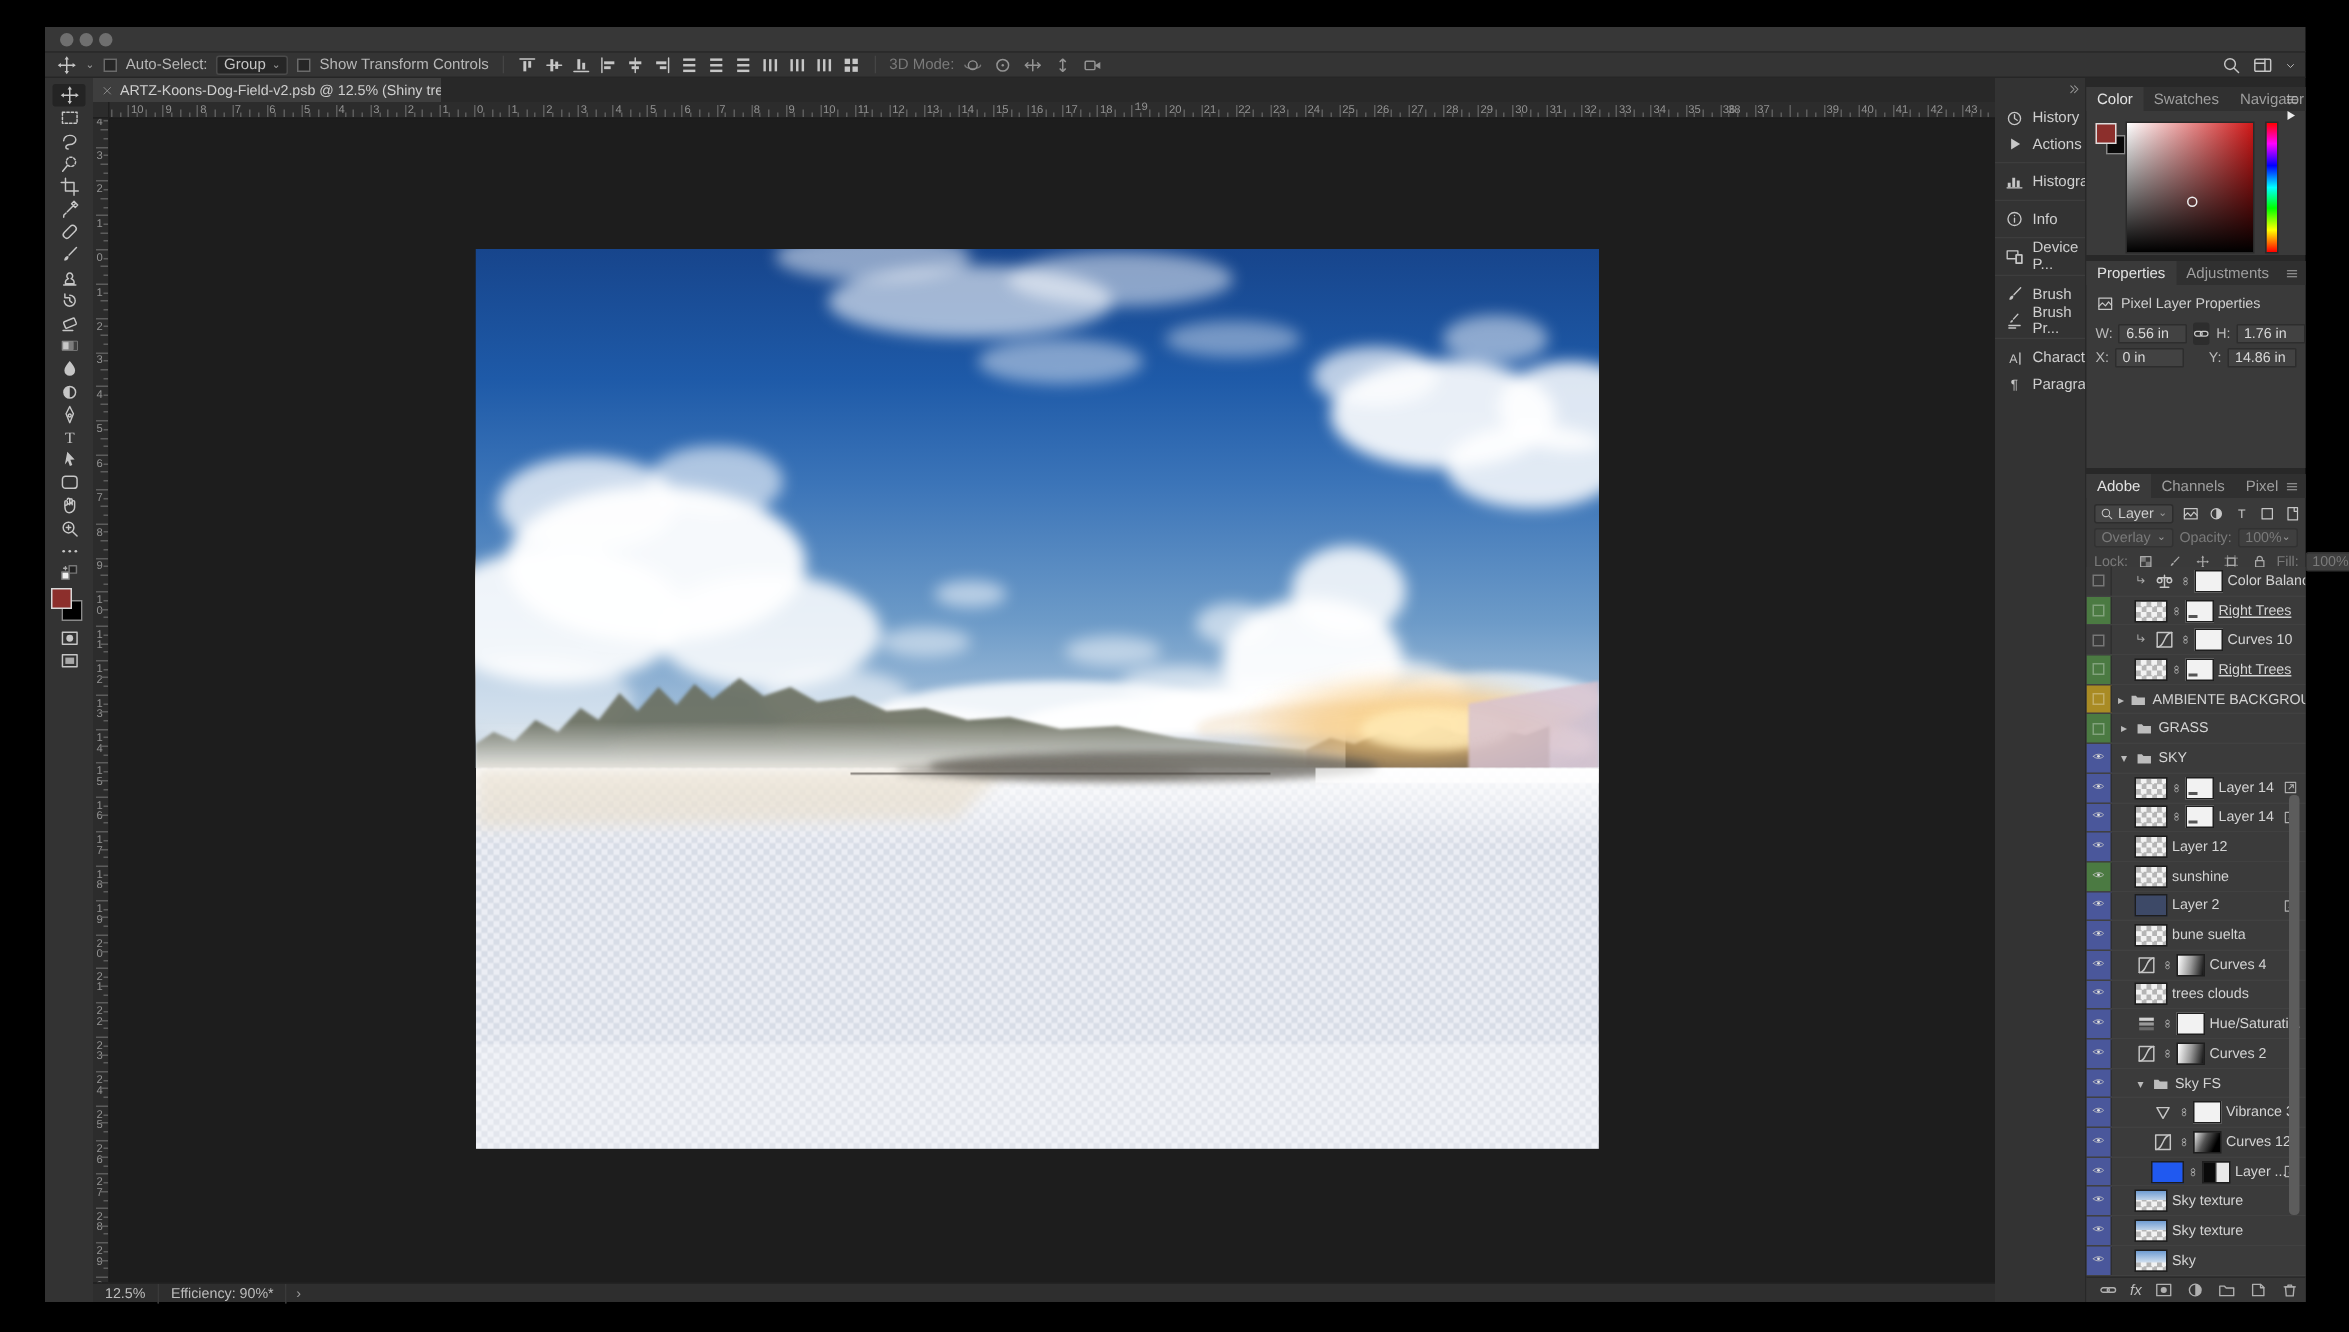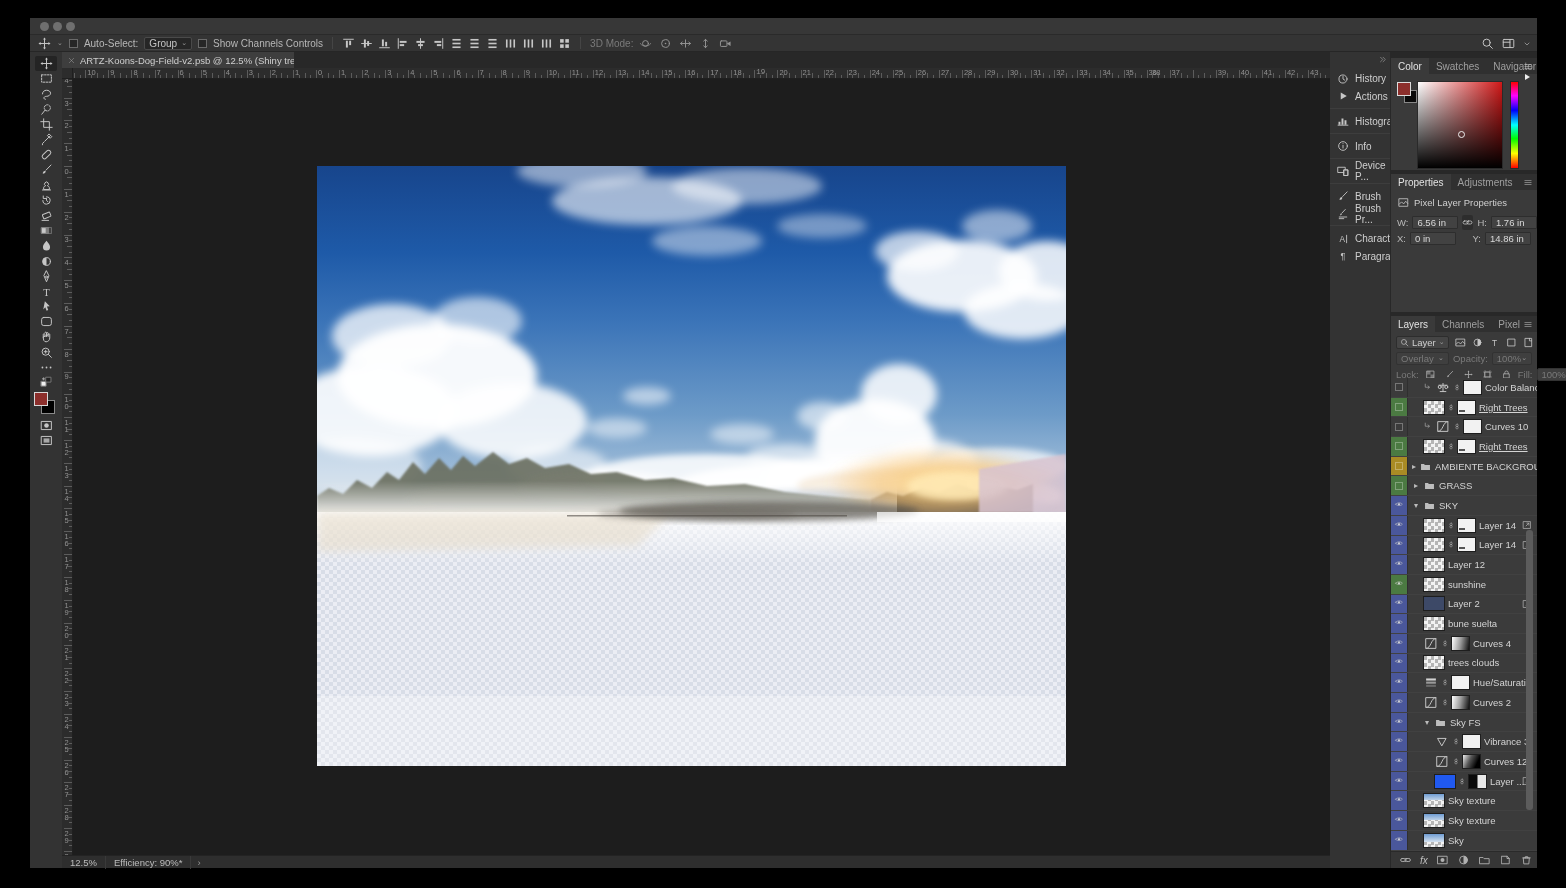--- a/index.html
+++ b/index.html
@@ -134,21 +134,21 @@
       </svg>
     </span>
   <span class="chev">⌄</span>
   <span class="cb"></span>
   <span>Auto-Select:</span>
   <span class="selbox">
     <span>Group</span>
     <span class="chev">⌄</span>
   </span>
   <span class="cb"></span>
-  <span>Show Channels Controls</span>
+  <span>Show Transform Controls</span>
   <span class="sep"></span>
   <span id="align-icons" style="display:flex;gap:5px;align-items:center">
       <span class="ic obicon">
         <svg viewBox="0 0 16 16">
           <path d="M2 2.8h12"></path>
           <rect x="4.8" y="4.6" width="2.4" height="8.4" fill="#c6c6c6" stroke="none"></rect>
           <rect x="8.8" y="4.6" width="2.4" height="5.4" fill="#c6c6c6" stroke="none"></rect>
         </svg>
       </span>
       <span class="ic obicon">
@@ -1227,21 +1227,21 @@
       <span>X:</span>
       <span class="pfield">0 in</span>
       <span class="ltile" style="visibility:hidden"></span>
       <span>Y:</span>
       <span class="pfield">14.86 in</span>
     </div>
   </div>
 
   <div class="pgroup" id="pg-layers" style="top:264px;height:552px">
     <div class="ptabs" id="layers-tabs">
-      <div class="ptab on">Layers</div>
+      <div class="ptab on">Adobe</div>
         <div class="ptab">Channels</div>
         <div class="ptab">Pixel</div>
         <span class="ic pmenu">
           <svg viewBox="0 0 16 16">
             <path d="M2.5 4.5h11M2.5 8h11M2.5 11.5h11"></path>
           </svg>
         </span>
     </div>
     <div class="lhead-row" style="margin-top:2px">
       <span class="kindsel">

